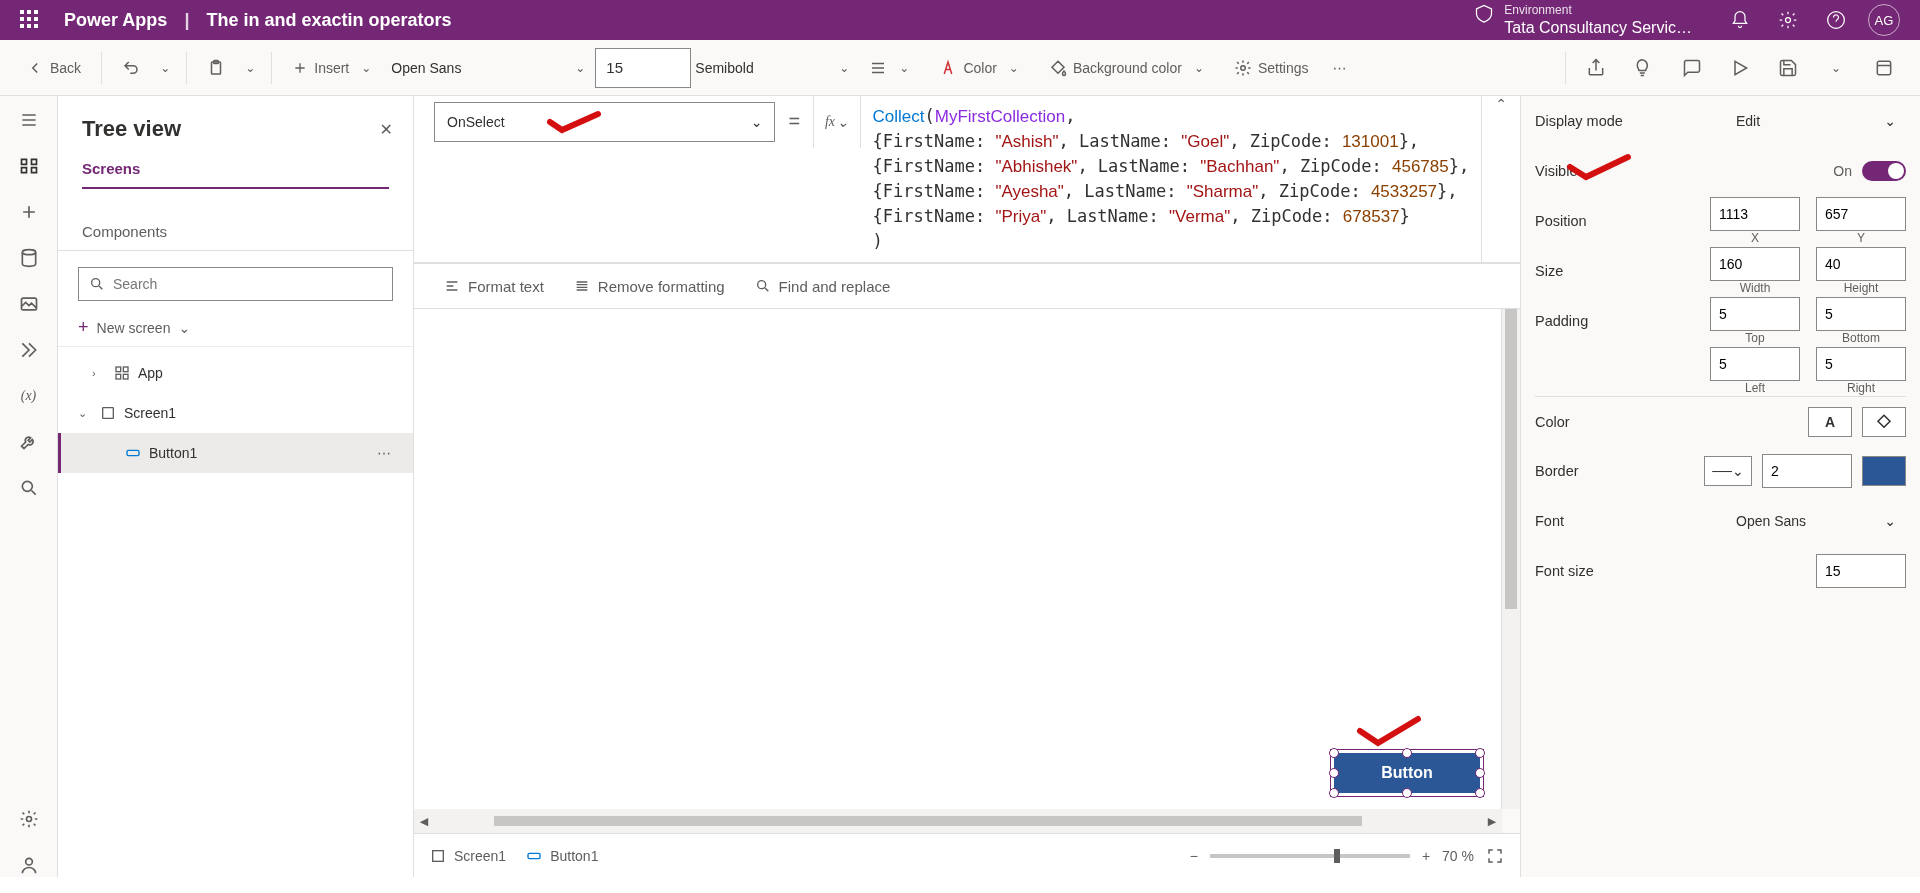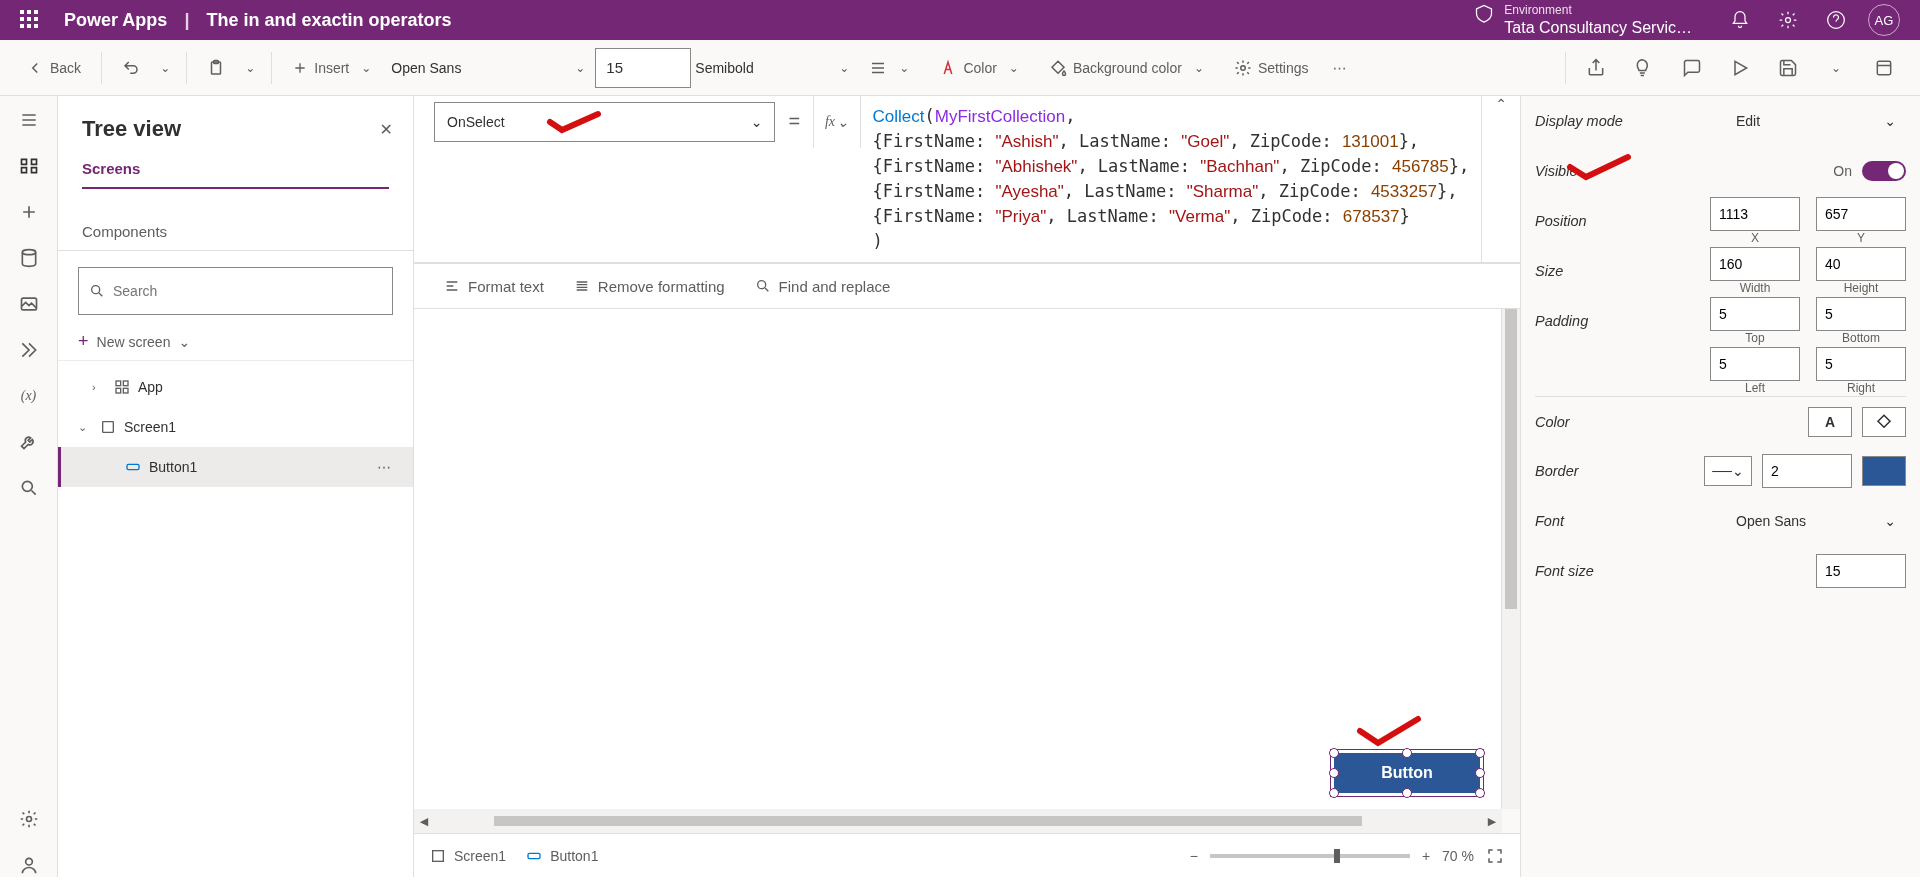--- a/index.html
+++ b/index.html
@@ -53,21 +53,21 @@
 .leftrail .ri { width:24px; height:24px; color:#605e5c; display:flex; align-items:center; justify-content:center;}
 .leftrail .spacer2{flex:1;}
 
 .treepanel { width: 356px; border-right:1px solid #e1dfdd; background:#fff; display:flex; flex-direction:column; position:relative;}
 .treepanel .tp-head { display:flex; align-items:center; justify-content:space-between; padding:20px 20px 8px 24px;}
 .treepanel .tp-head h2 { font-size:22px; font-weight:600; }
 .treepanel .tp-head .close { color:#605e5c; font-size:16px;}
 .treepanel .tabs { display:flex; gap:24px; padding:0 24px; border-bottom:1px solid #e1dfdd;flex-direction:column;}
 .treepanel .tabs .tab { padding:10px 0; font-size:15px; color:#605e5c;}
 .treepanel .tabs .tab.active { color:#742774; border-bottom:2px solid #742774; font-weight:600;}
-.treepanel .search { margin:16px 20px 8px; height:48px; border:1px solid #8a8886; display:flex; align-items:center; padding:0 10px; gap:8px; color:#605e5c;}
+.treepanel .search { margin:16px 20px 8px; height:34px; border:1px solid #8a8886; display:flex; align-items:center; padding:0 10px; gap:8px; color:#605e5c;}
 .treepanel .search input { border:none; outline:none; flex:1; font-size:14px;}
 .treepanel .newscreen { display:flex; align-items:center; gap:8px; padding:8px 20px; color:#605e5c; border-bottom:1px solid #edebe9;}
 .treepanel .newscreen .plus{ color:#742774; font-size:18px;}
 .treepanel .tree { padding:6px 0;}
 .treepanel .node { display:flex; align-items:center; height:40px; padding-left:20px; gap:8px; color:#323130;}
 .treepanel .node .chev{ width:14px; color:#605e5c; font-size:11px;}
 .treepanel .node.app { padding-left:34px;}
 .treepanel .node.screen { padding-left:20px;}
 .treepanel .node.child { padding-left:64px; background:#f3f2f1;}
 .treepanel .node.child.selected { background:#edebe9; border-left:3px solid #742774;}
@@ -94,21 +94,21 @@
 .status { height:44px; border-top:1px solid #e1dfdd; display:flex; align-items:center; padding:0 16px; gap:20px; background:#fff;}
 .status .crumb { display:flex; align-items:center; gap:8px; color:#605e5c;}
 .status .grow{flex:1;}
 .status .zoom { display:flex; align-items:center; gap:12px; color:#605e5c;}
 .status .zoom .slider { width:200px; height:4px; background:#c8c6c4; position:relative;}
 .status .zoom .slider .knob{ position:absolute; left:62%; top:-5px; width:6px; height:14px; background:#605e5c;}
 
 
 .proppanel { width:400px; border-left:1px solid #e1dfdd; background:#faf9f8; overflow:auto; padding:0 14px;}
 .proppanel .row { display:flex; align-items:center; min-height:50px; gap:10px;}
-.proppanel .row .lbl { flex:1; font-size:14.5px; color:#323130;font-style:italic;}
+.proppanel .row .lbl { flex:1; font-size:14.5px; color:#323130;}
 .proppanel select, .proppanel input.pi { height:34px; border:1px solid #8a8886; background:#fff; padding:0 8px; font-size:14px; width:90px;}
 .proppanel .wideSel{ width:180px; display:flex; align-items:center; justify-content:space-between; padding:0 10px;}
 .proppanel .sub { font-size:12px; color:#605e5c; text-align:center;}
 .proppanel .pair { display:flex; gap:16px;}
 .proppanel .toggle { width:44px; height:20px; border-radius:10px; background:#742774; position:relative;}
 .proppanel .toggle .k{ position:absolute; right:2px; top:2px; width:16px; height:16px; background:#fff; border-radius:50%;}
 .proppanel .swatch{ width:44px; height:30px; border:1px solid #8a8886; background:#fff; display:flex; align-items:center; justify-content:center;}
 .proppanel .swatch.fill{ background:#2b5797;}
 .proppanel .borderline{ width:48px; height:30px; border:1px solid #8a8886; background:#fff; display:flex; align-items:center; justify-content:center;}
 .proppanel .mini{ width:62px;}

